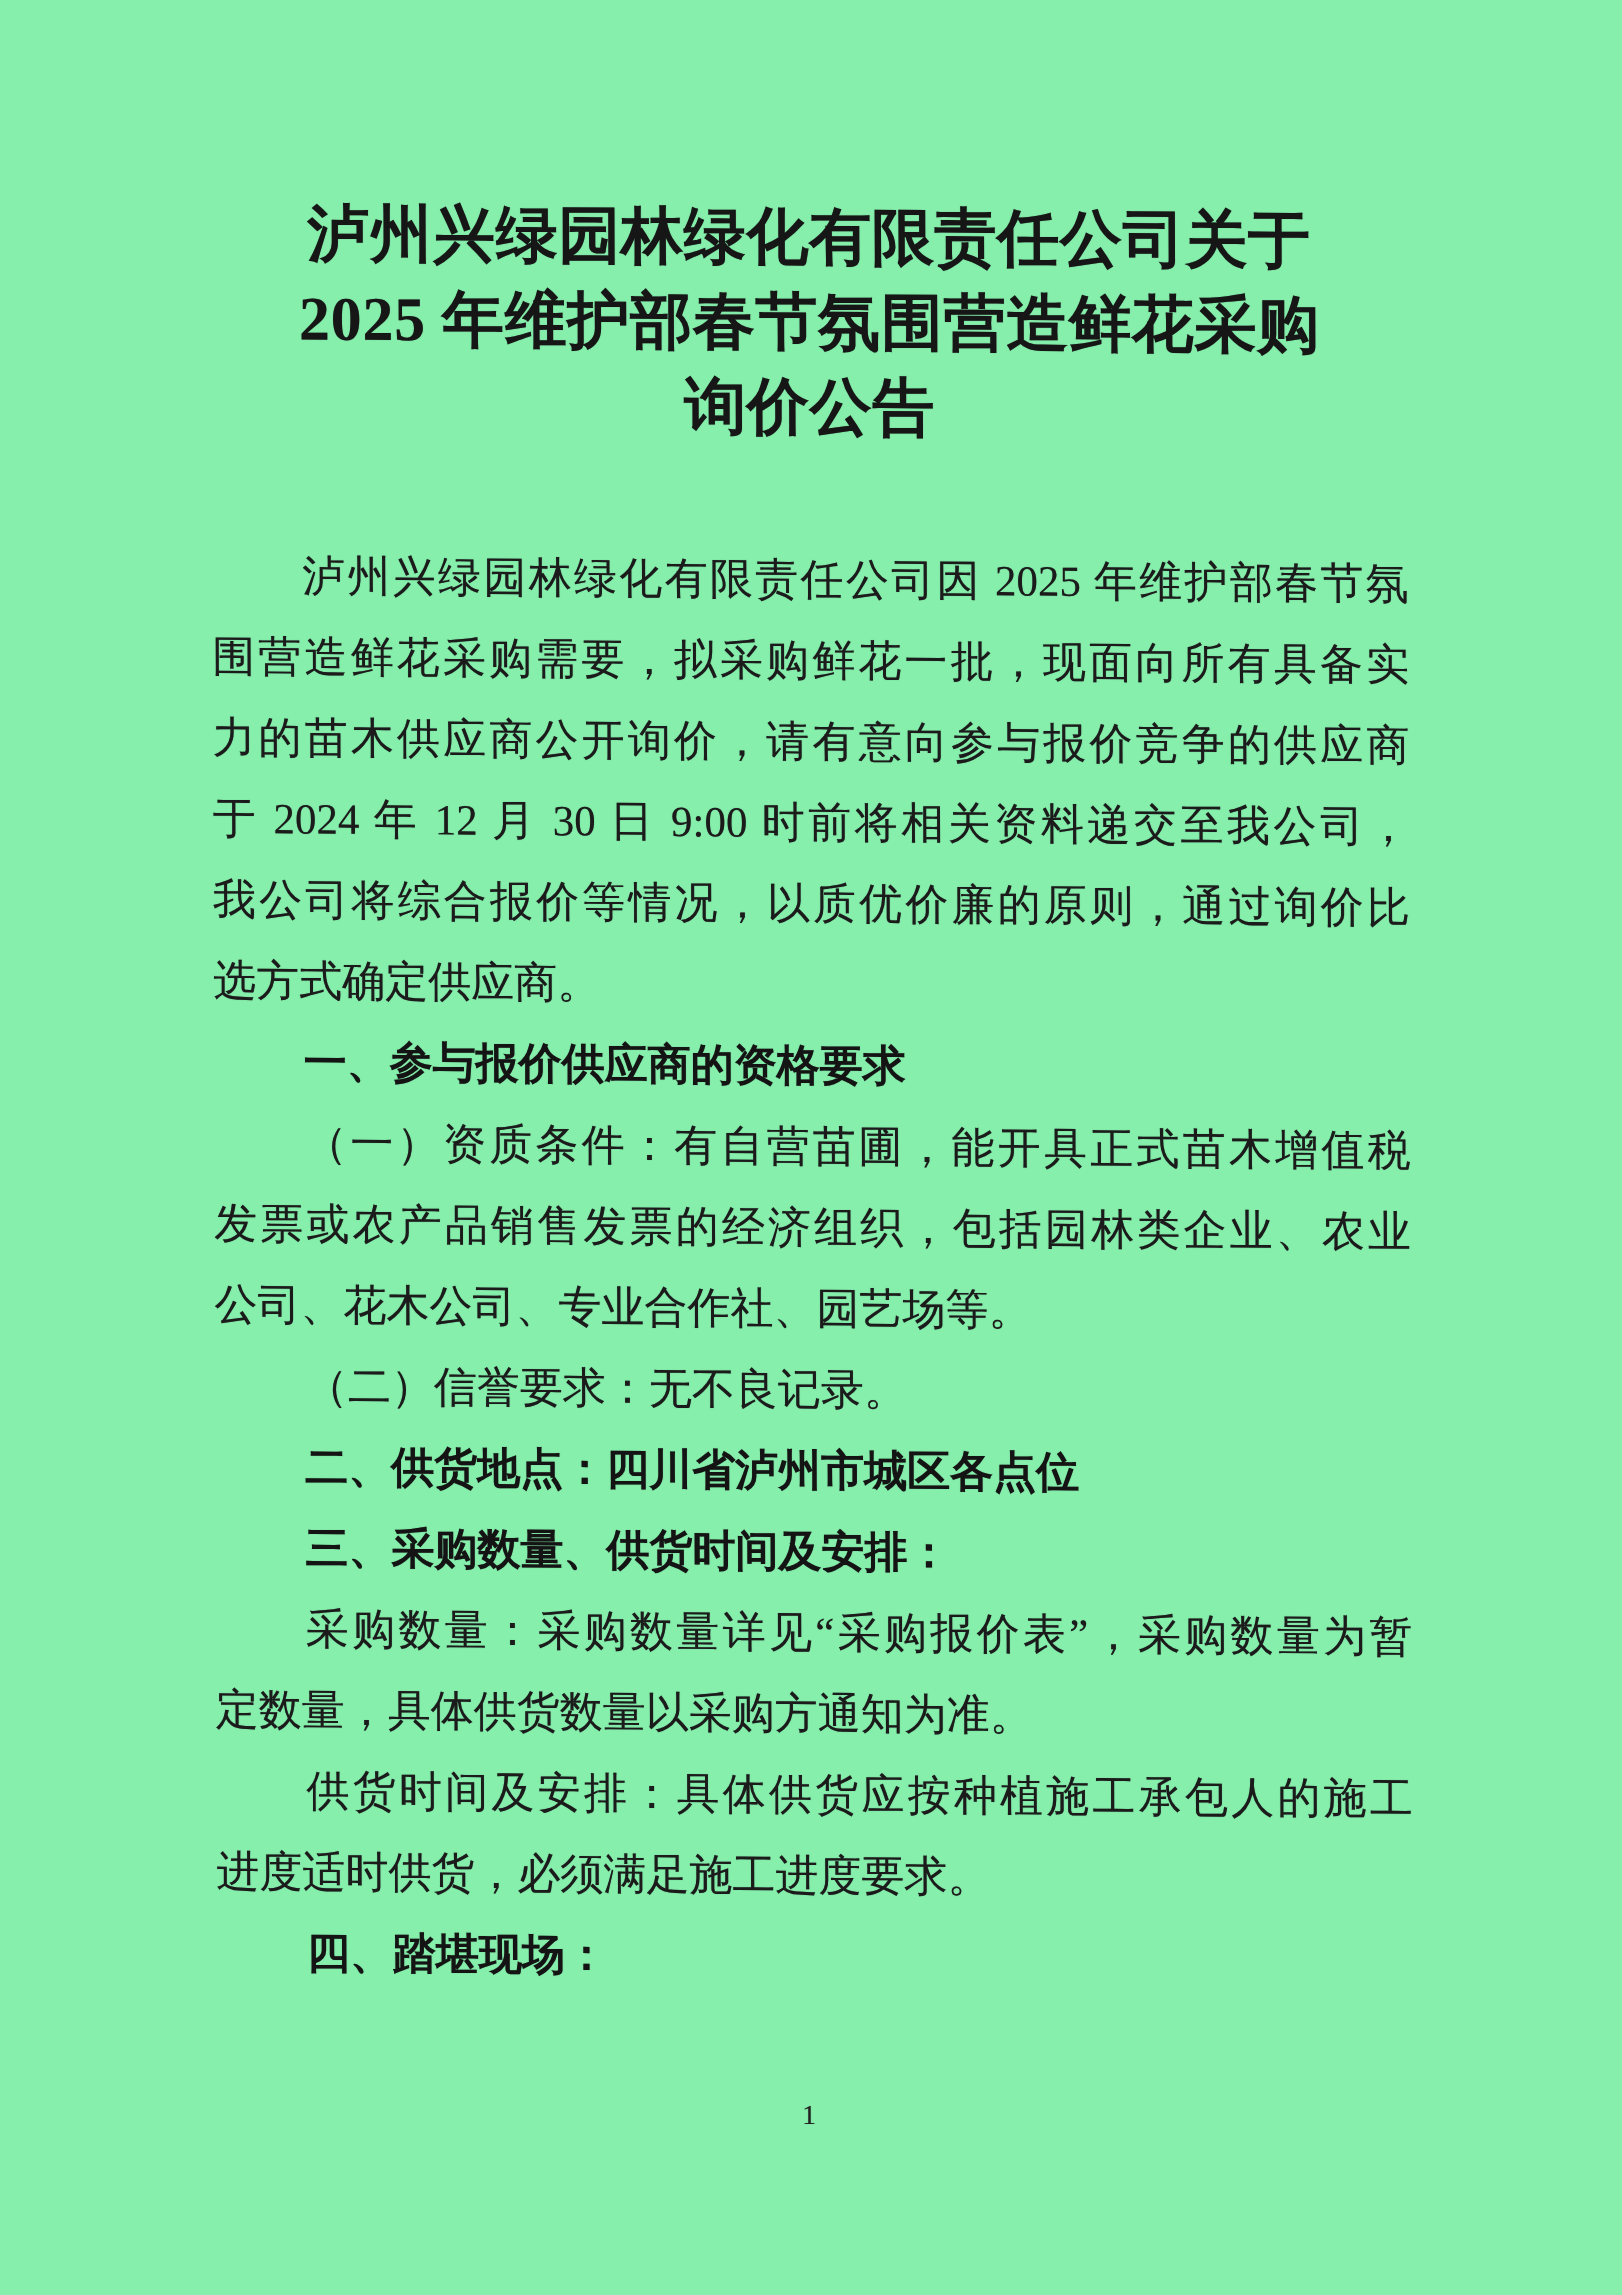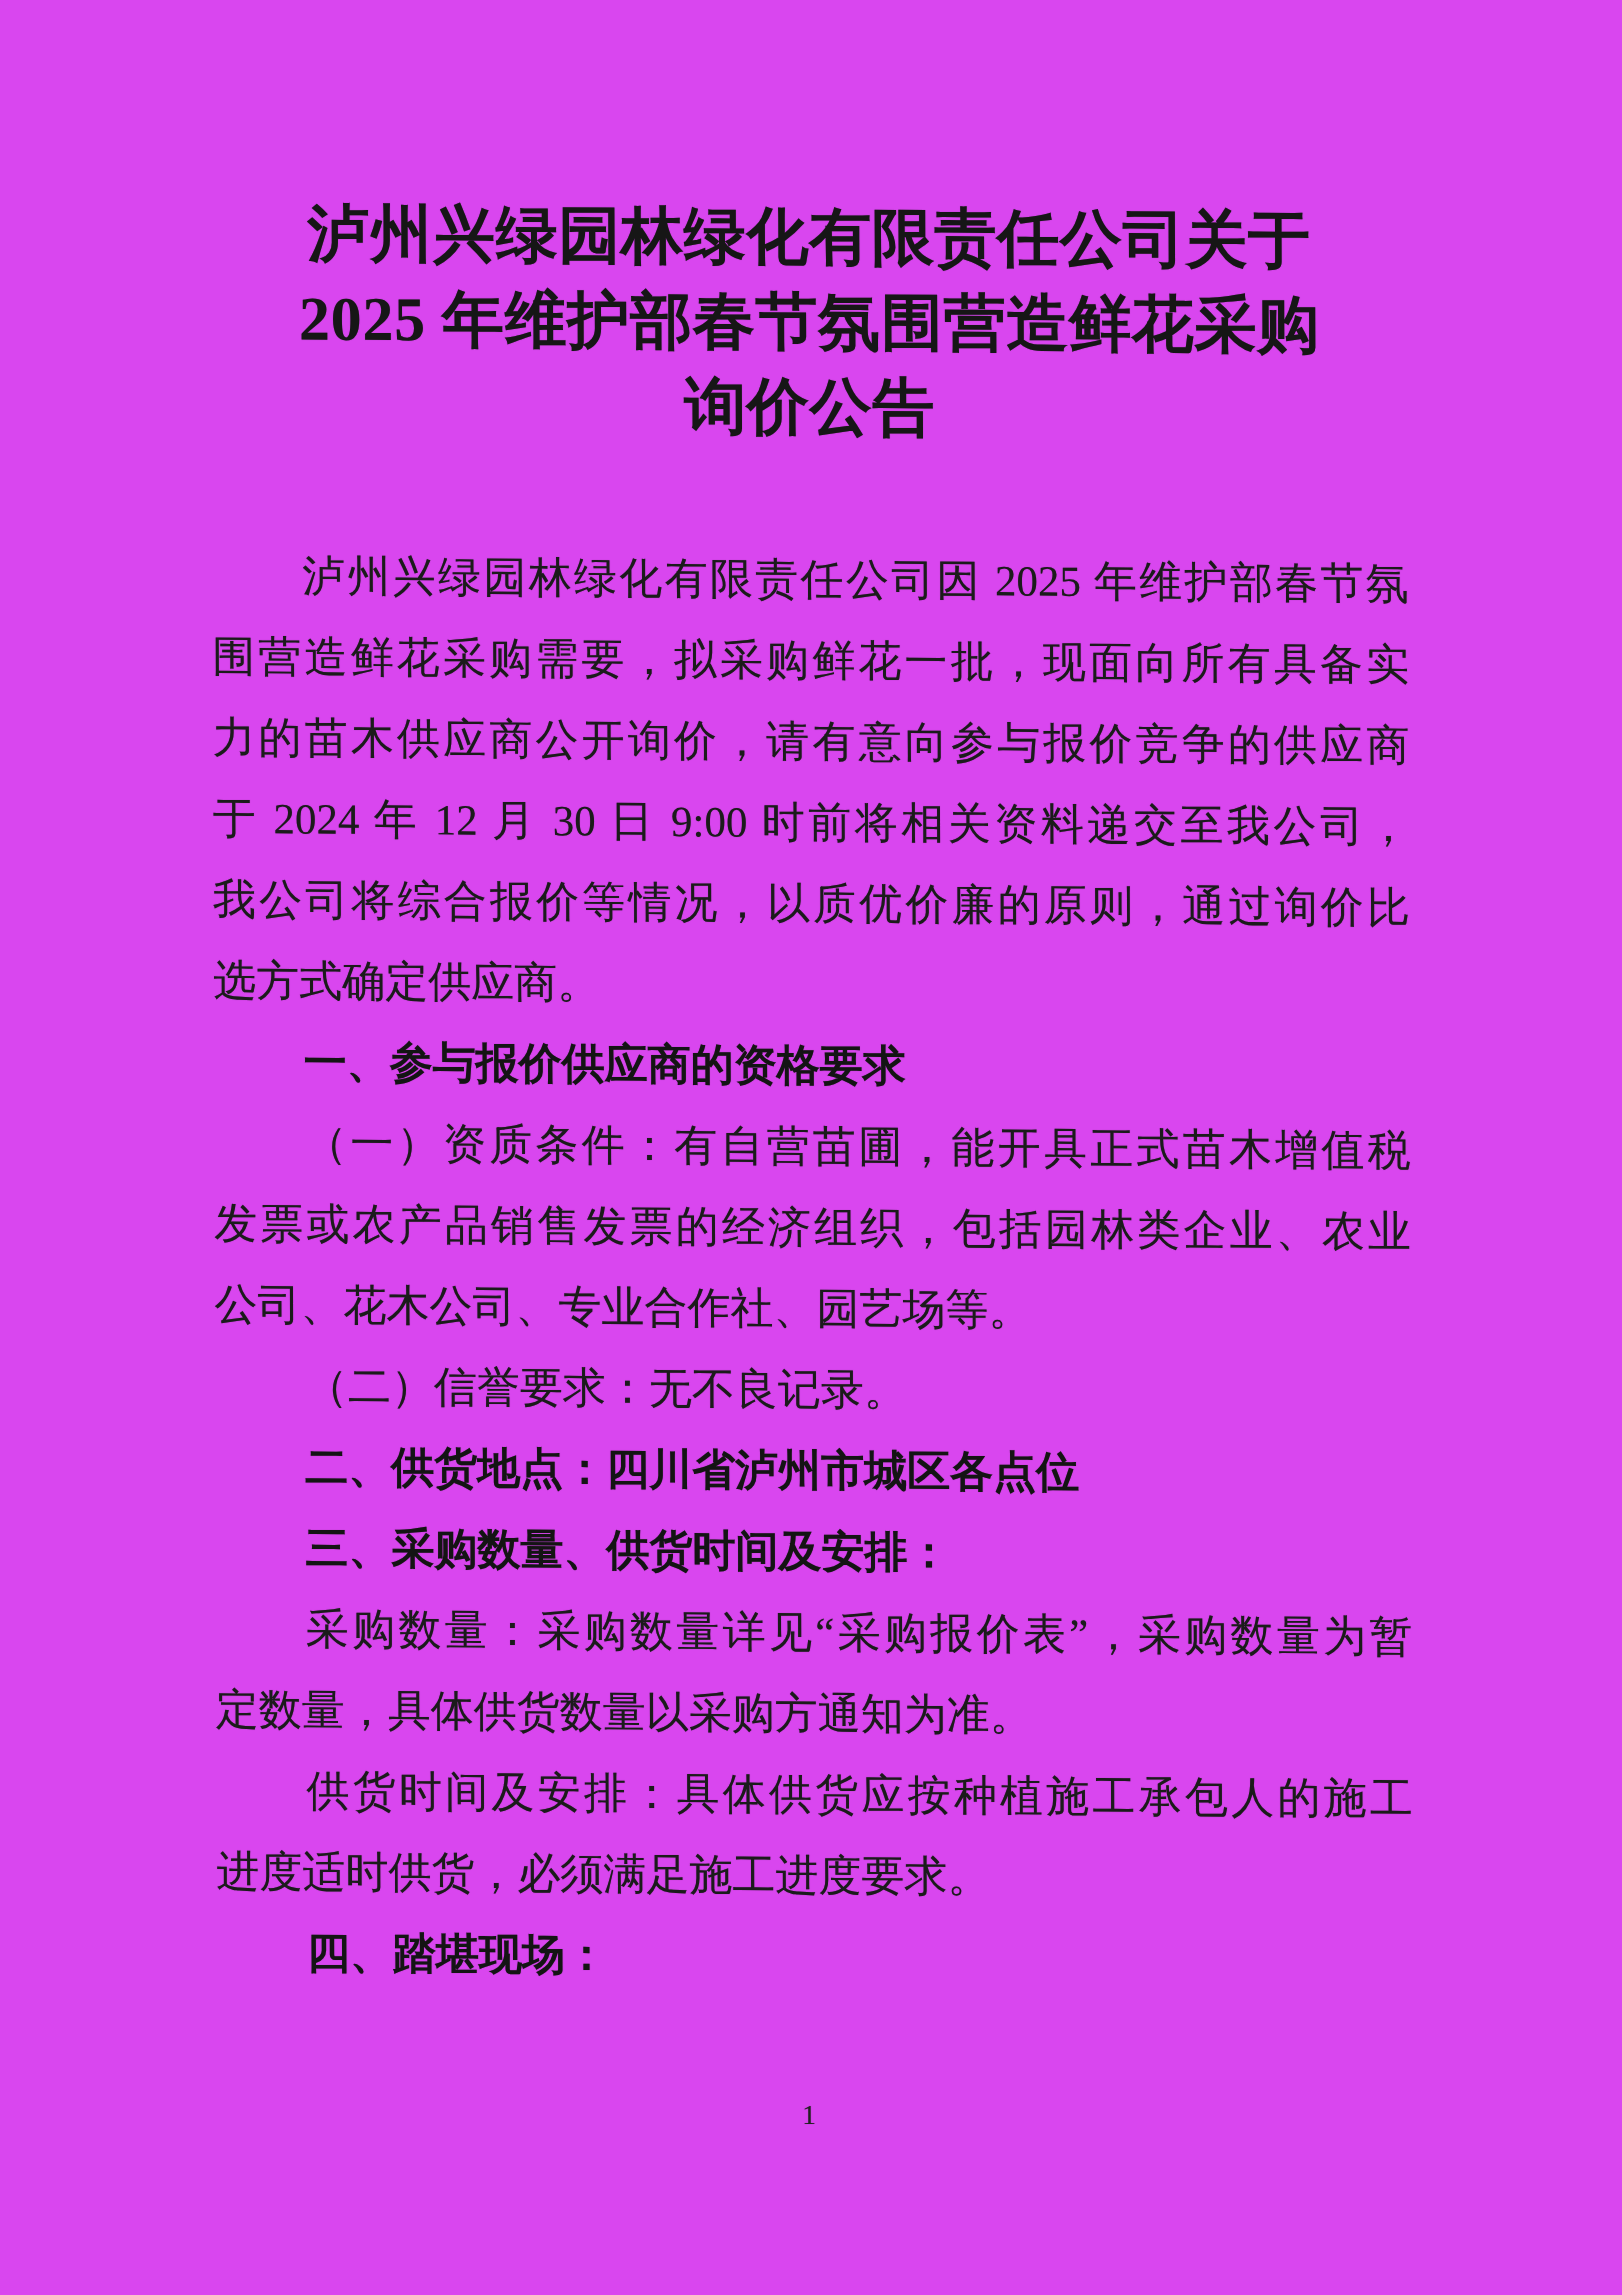--- a/index.html
+++ b/index.html
@@ -4,21 +4,21 @@
 <style>
   html, body {
     margin: 0;
     padding: 0;
     background: #ffffff;
   }
   .page {
     position: relative;
     width: 1623px;
     height: 2295px;
-    background: #d946ef;
+    background: #86efac;
     overflow: hidden;
     font-family: "Liberation Serif", serif;
     color: #1b1b1b;
   }
   
   .sheet-content {
     position: absolute;
     inset: 0;
     transform: rotate(0.4deg) skewX(0.6deg);
     transform-origin: 50% 40%;

